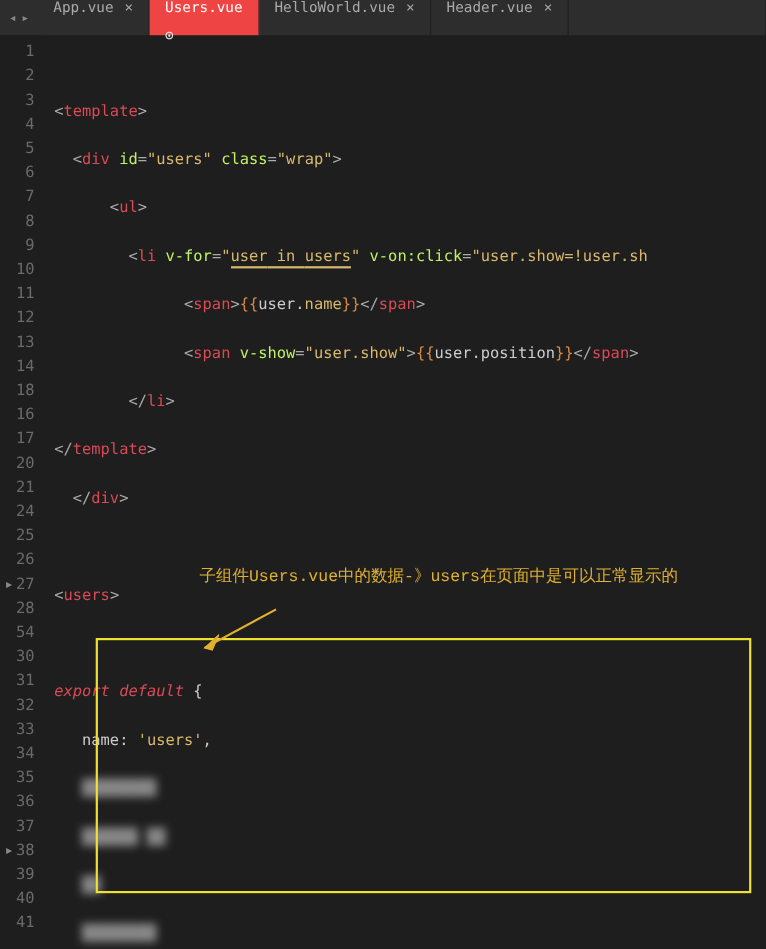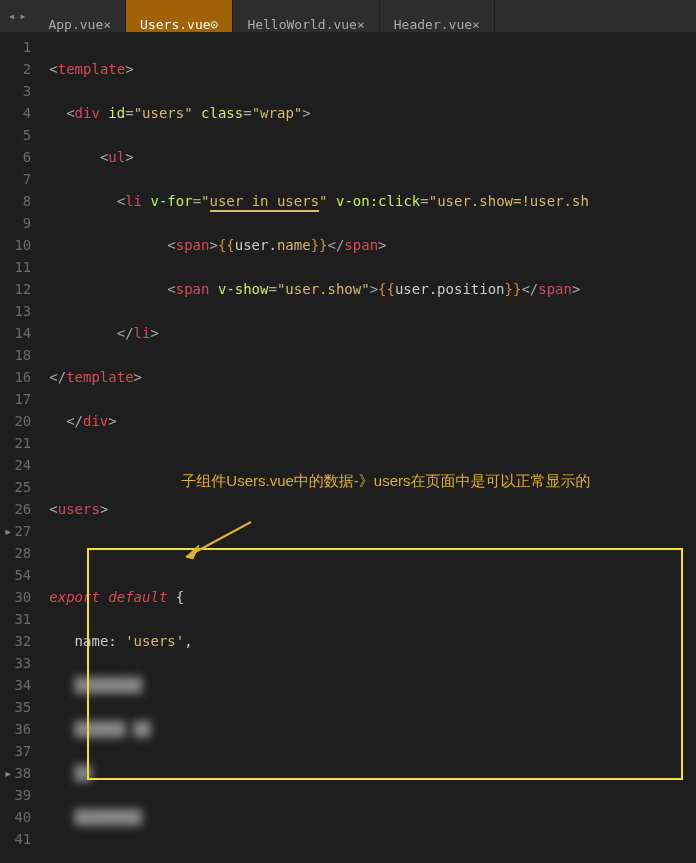--- a/index.html
+++ b/index.html
@@ -1,28 +1,28 @@
 <!DOCTYPE html>
 <html><head>
 <meta charset="utf-8">
 <style>
 * { margin: 0; padding: 0; box-sizing: border-box; }
 body { background: #1e1e1e; font-family: Consolas, monospace; font-size: 14px; color: #ccc; width: 696px; height: 863px; overflow: hidden; }
 .tabbar { display: flex; background: #2d2d2d; height: 32px; align-items: stretch; }
 .tab-nav { display: flex; align-items: center; padding: 0 8px; color: #888; gap: 4px; }
 .tab-nav span { cursor: pointer; font-size: 12px; }
-.tab { display: flex; align-items: flex-end; padding: 0 14px; color: #aaa; font-size: 13px; border-right: 1px solid #1e1e1e; cursor: pointer; }
-.tab.active { background: #a16207; color: #fff; }
+.tab { display: flex; align-items: flex-start; padding: 0 14px; gap: 10px; color: #aaa; font-size: 13px; border-right: 1px solid #1e1e1e; cursor: pointer; }
+.tab.active { background: #ef4444; color: #fff; flex-direction: column; }
 .tab-close { font-size: 13px; color: #aaa; }
 .tab.active .tab-close { color: #eee; }
 .editor { display: flex; height: calc(100% - 32px); position: relative; }
 .gutter { background: #1e1e1e; color: #6a6a6a; text-align: right; padding: 4px 10px 4px 4px; user-select: none; line-height: 22px; min-width: 38px; }
 .gutter .lnum { height: 22px; }
 .gutter .fold { color: #888; display:inline-block; margin-right:2px;}
-.code { flex: 1; padding: 4px 0 4px 8px; position: relative; line-height: 22px; white-space: pre; }
+.code { flex: 1; padding: 4px 0 4px 8px; position: relative; line-height: 22px; white-space: pre; margin-top: 32px; }
 .ln { height: 22px; }
 .tag { color: #d94a55; }
 .angle { color: #aaa; }
 .attr { color: #bef264; }
 .str { color: #d9ba6c; }
 .op { color: #aaa; }
 .kw { color: #d94a55; font-style: italic; }
 .txt { color: #ccc; }
 .tmpl { color: #d98a3e; }
 .punc { color: #ccc; }
@@ -123,20 +123,20 @@
 
 
 
 
 
 
 
 
 
 
-    <div class="annotation" style="left:140px; top:438px; width:440px;">子组件Users.vue中的数据-》users在页面中是可以正常显示的</div>
+    <div class="annotation" style="left:140px; top:450px; width:440px;font-family:Liberation Mono, monospace;">子组件Users.vue中的数据-》users在页面中是可以正常显示的</div>
     <svg class="arrow" style="left:130px; top:485px;" width="90" height="50">
       <line x1="80" y1="5" x2="15" y2="40" stroke-width="2"></line>
       <polygon points="15,40 28,28 22,42"></polygon>
     </svg>
     <div class="yellow-box" style="left:46px; top:516px; width:596px; height:232px;"></div>
   </div>
 </div>
 
 </body></html>

